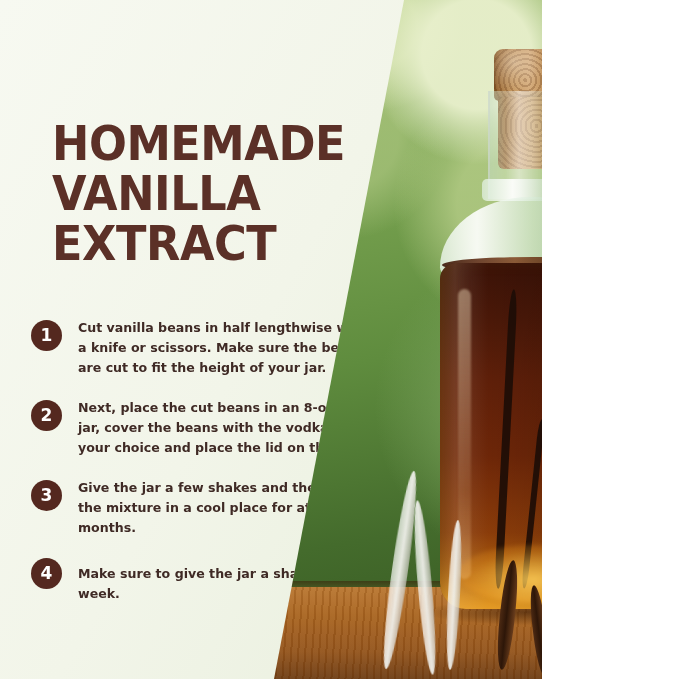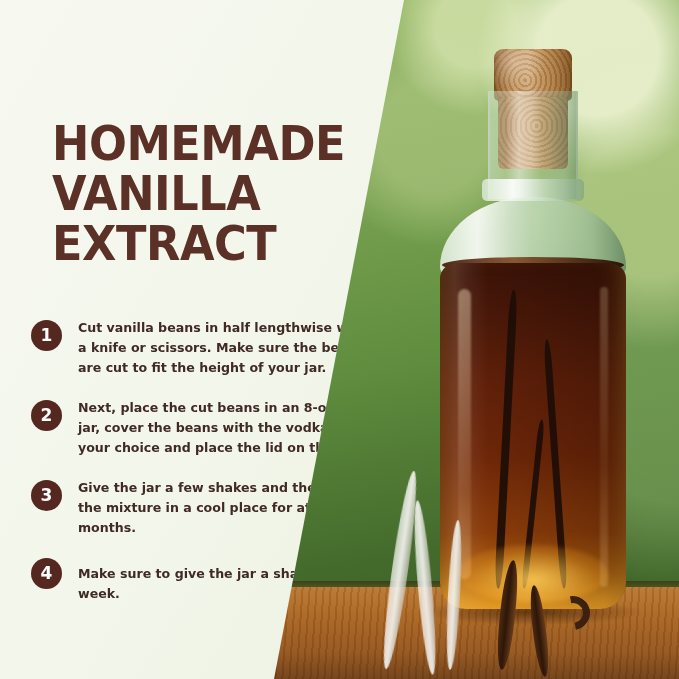--- a/index.html
+++ b/index.html
@@ -3,21 +3,21 @@
 <meta charset="utf-8">
 <style>
   * { box-sizing: border-box; margin: 0; padding: 0; }
   html, body {
     width: 679px; height: 679px;
     font-family: "Liberation Sans", sans-serif;
     overflow: hidden;
   }
   #card {
     position: relative;
-    width: 679px; height: 679px;
+    width: 542px; height: 679px;
     background: #f4f6ee;
     overflow: hidden;
   }
 
   
   #photo {
     position: absolute;
     inset: 0;
     background:
       

